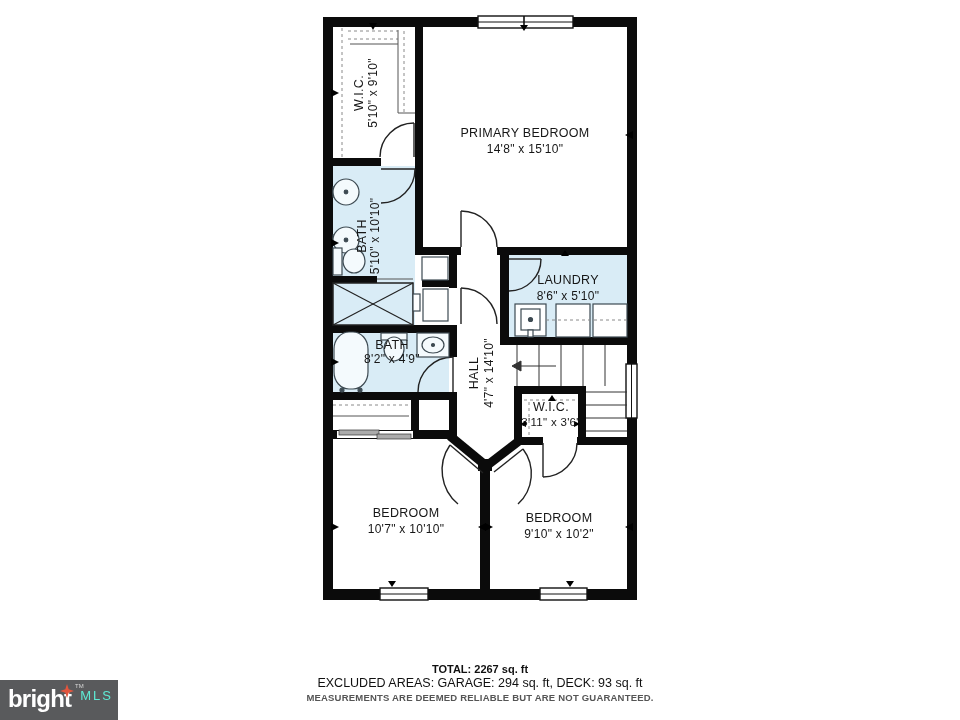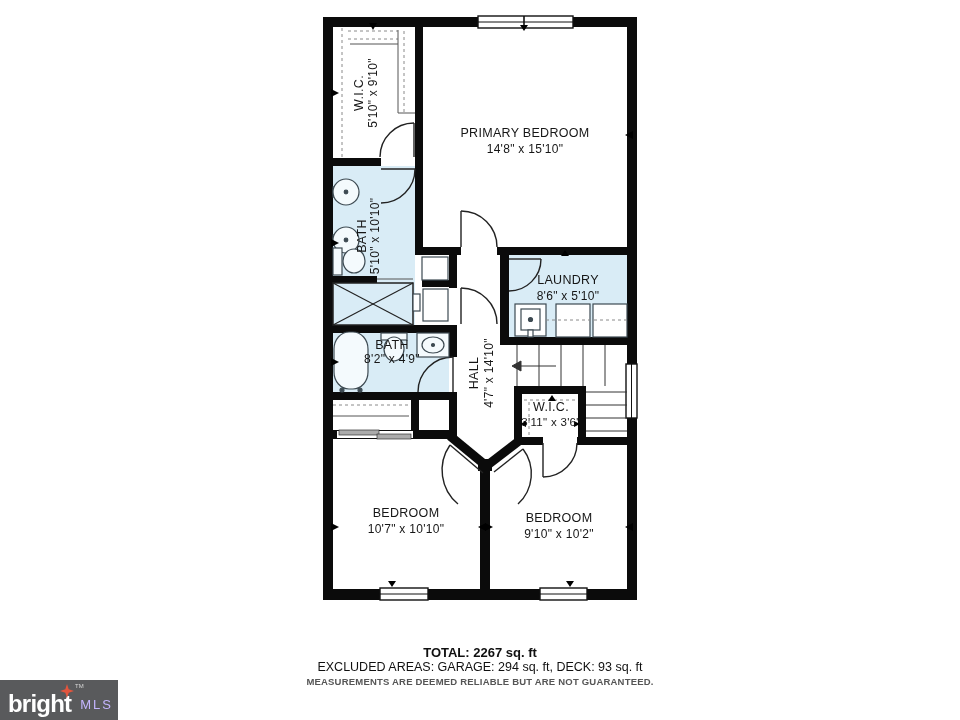--- a/index.html
+++ b/index.html
@@ -2,29 +2,29 @@
 <html><head>
 <meta charset="utf-8">
 <style>
   html,body{margin:0;padding:0;width:960px;height:720px;background:#ffffff;overflow:hidden;
             font-family:"Liberation Sans",sans-serif;}
   .stage{position:relative;width:960px;height:720px;}
   svg text{font-family:"Liberation Sans",sans-serif;fill:#161616;letter-spacing:.3px;}
   .room-name{font-size:12.5px;}
   .room-dims{font-size:12px;}
   .footer{position:absolute;left:0;right:0;top:646px;text-align:center;color:#101010;}
-  .f-total{font-size:13px;font-weight:700;line-height:14px;}
+  .f-total{font-size:11px;font-weight:700;line-height:14px;margin-top:16px;}
   .f-line{font-size:12.5px;line-height:14.5px;}
   .f-disclaimer{margin-top:1px;font-size:9.5px;font-weight:700;color:#555;letter-spacing:.2px;}
   .logo{position:absolute;left:0;top:680px;width:118px;height:40px;background:#595a5c;
-        display:flex;align-items:center;padding:8px 0 0 8px;box-sizing:border-box;}
+        display:flex;align-items:flex-start;padding:8px 0 0 8px;box-sizing:border-box;}
   .logo-brand{color:#ffffff;font-size:24px;font-weight:700;letter-spacing:-.8px;line-height:22px;}
   .logo-star{position:absolute;left:60px;top:4px;}
   .logo-tm{position:absolute;left:75px;top:3px;color:#d9d9d9;font-size:6px;}
-  .logo-suffix{color:#c4b5fd;font-size:13px;letter-spacing:2px;margin-left:9px;}
+  .logo-suffix{color:#5eead4;font-size:13px;letter-spacing:2px;margin-left:9px;}
 </style>
 </head>
 <body>
 
 <div class="stage">
 
 <svg width="960" height="720" viewBox="0 0 960 720">
 
   <g>
     <rect x="333" y="166" width="82" height="159" fill="#d9ecf6"></rect>

